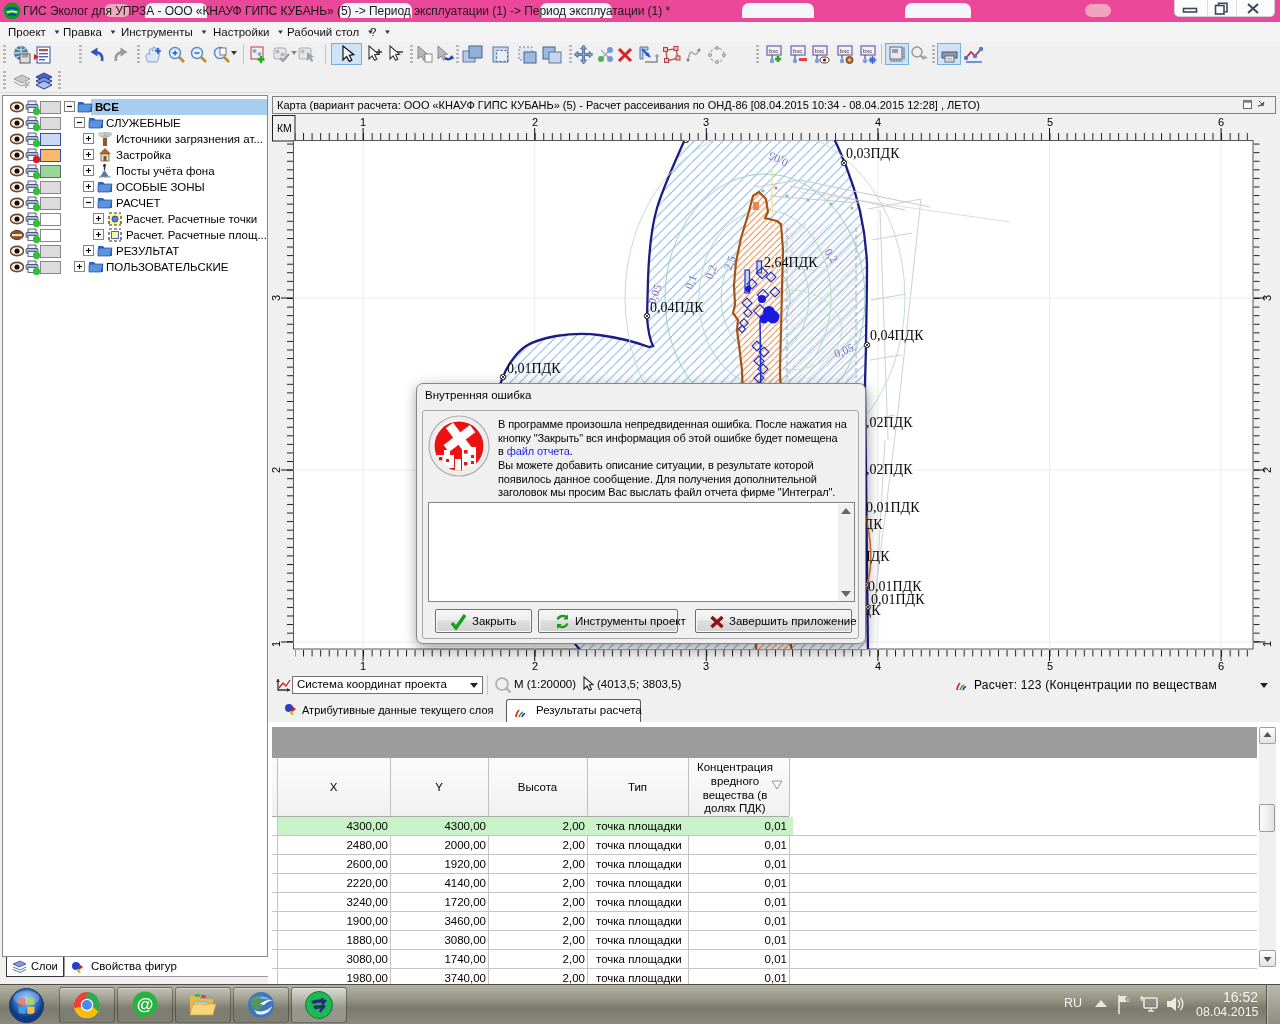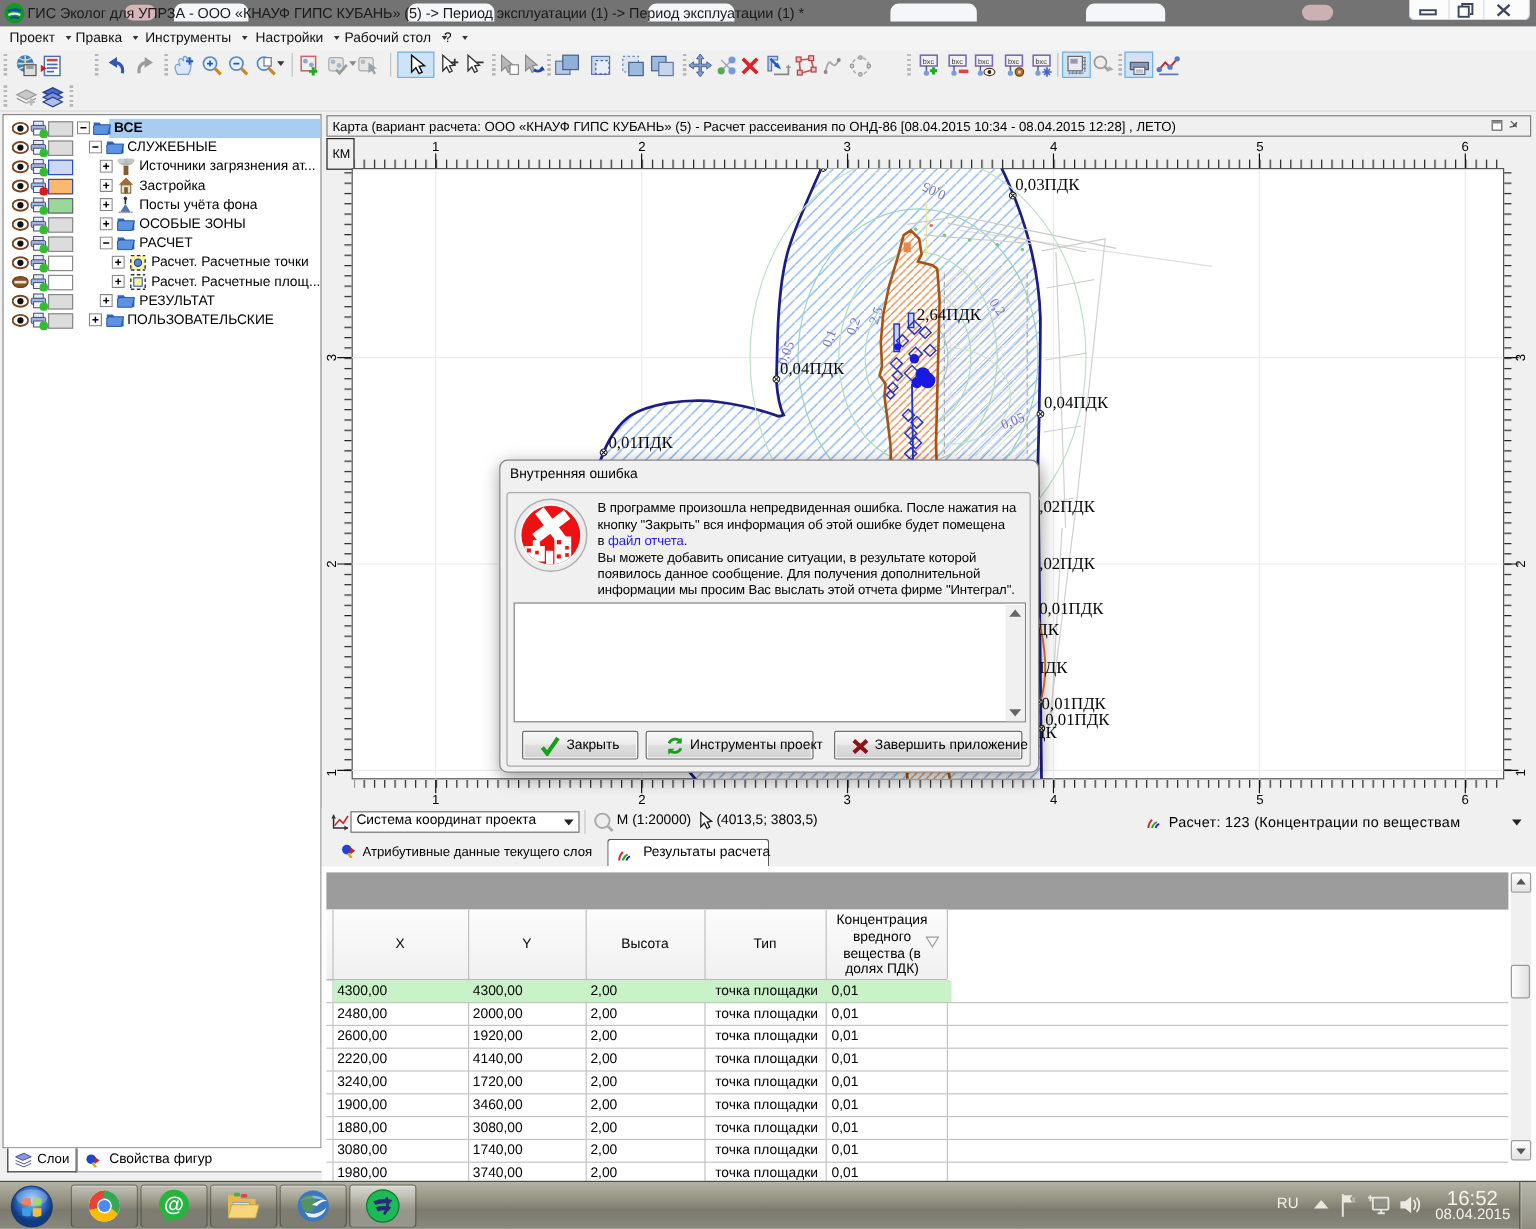--- a/index.html
+++ b/index.html
@@ -1,16 +1,16 @@
 <!DOCTYPE html>
 <html><head><meta charset="utf-8"><style>
 *{margin:0;padding:0;box-sizing:border-box}
 html,body{width:1280px;height:1024px;overflow:hidden;background:#f0f0f0;font-family:"Liberation Sans",sans-serif}
 .a{position:absolute}
-#titlebar{left:0;top:0;width:1280px;height:34px;background:#737373;border-bottom:1px solid #e3e3e3}
+#titlebar{left:0;top:0;width:1280px;height:34px;background:#ec4899;border-bottom:1px solid #e3e3e3}
 #title{left:23px;top:4px;font-size:12px;letter-spacing:-.05px;color:#1a1a1a;white-space:nowrap}
 #menubar{left:0;top:22px;width:1280px;height:20px;background:#f4f4f4}
 .mi{top:4px;font-size:11.5px;color:#111;white-space:nowrap}
 .mi .ar{display:inline-block;font-size:8px;color:#333;transform:scaleY(.75);margin-left:4px;vertical-align:1px}
 #tb1{left:0;top:42px;width:1280px;height:26px;background:#f0f0f0}
 #tb2{left:0;top:68px;width:1280px;height:25px;background:#f0f0f0;border-bottom:1px solid #ddd}
 .grip{width:3px;height:18px;top:3px;background-image:repeating-linear-gradient(#b8b8b8 0 2px,#f0f0f0 2px 4px)}
 .tbtn{width:22px;height:22px;top:1px}
 .selbox{background:#cde3f7;border:1px solid #76aede}
 #leftpanel{left:2px;top:95px;width:266px;height:862px;background:#fff;border:1px solid #898989}
@@ -29,21 +29,21 @@
 .dtext{position:absolute;left:81px;font-size:11px;letter-spacing:-.1px;color:#000;white-space:nowrap}
 #dlgta{position:absolute;left:11px;top:118px;width:427px;height:100px;background:#fff;border:1px solid #828282}
 .dbtn{position:absolute;top:225px;height:24px;white-space:nowrap;background:linear-gradient(#f6f6f6,#ededed 45%,#dedede 50%,#d2d2d2);border:1px solid #6f6f6f;border-radius:2px;box-shadow:inset 0 0 0 1px #fbfbfb;font-size:11.5px;color:#000;line-height:22px}
 .sbtext{font-size:11.5px;color:#000;white-space:nowrap;top:5px}
 .hsep{top:36px;width:1px;height:58px;background:#c0c0c0}
 .hlab{font-size:11.5px;color:#000;text-align:center}
 .sbx{width:17px;height:17px;background:linear-gradient(#fefefe,#e4e4e4);border:1px solid #a0a0a0;border-radius:2px}
 .sbx svg{margin:0 0 0 0}
 .drow{position:absolute;left:4px;width:985px;height:19px;border-bottom:1px solid #c4c4c4;font-size:11.5px}
 .dc{position:absolute;top:0;height:18px;line-height:18px;white-space:nowrap}
-.n{}
+.n{text-align:right}
 .vline{position:absolute;top:0;width:1px;height:100%;background:#c4c4c4}
 </style></head>
 <body>
 
 <div class="a" id="titlebar">
   <div class="a" style="left:104px;top:4px;width:26px;height:13px;background:#f0c4c6;border-radius:7px;opacity:.8"></div>
   <div class="a" style="left:1085px;top:4px;width:26px;height:13px;background:#f2cccd;border-radius:7px;opacity:.7"></div>
   <div class="a" style="left:145px;top:3px;width:62px;height:15px;background:#f4f6f9;border-radius:7px 7px 0 0"></div>
   <div class="a" style="left:340px;top:3px;width:72px;height:15px;background:#f4f6f9;border-radius:7px 7px 0 0"></div>
   <div class="a" style="left:540px;top:3px;width:72px;height:15px;background:#f4f6f9;border-radius:7px 7px 0 0"></div>
@@ -963,21 +963,21 @@
           <rect x="44" y="46" width="3" height="3"></rect>
           <rect x="37" y="47" width="3.4" height="3.4"></rect>
       </g>
     </g>
   </svg>
   <div class="dtext" style="top:34px">В программе произошла непредвиденная ошибка. После нажатия на</div>
   <div class="dtext" style="top:47.5px">кнопку "Закрыть" вся информация об этой ошибке будет помещена</div>
   <div class="dtext" style="top:61px">в <span style="color:#2222ee">файл отчета</span>.</div>
   <div class="dtext" style="top:75px">Вы можете добавить описание ситуации, в результате которой</div>
   <div class="dtext" style="top:88.5px">появилось данное сообщение. Для получения дополнительной</div>
-  <div class="dtext" style="top:102px">информации мы просим Вас выслать этой отчета фирме "Интеграл".</div>
+  <div class="dtext" style="top:102px">заголовок мы просим Вас выслать файл отчета фирме "Интеграл".</div>
   <div class="a" id="dlgta">
     <div class="a" style="left:409px;top:1px;width:16px;height:97px;background:#f0f0f0"></div>
     <svg class="a" style="left:411px;top:3px" width="12" height="10">
         <path d="M6 2l5 6H1z" fill="#666"></path>
       </svg>
     <svg class="a" style="left:411px;top:86px" width="12" height="10">
         <path d="M6 8L1 2h10z" fill="#666"></path>
       </svg>
   </div>
   <div class="dbtn" style="left:18px;width:97px">
@@ -1077,16 +1077,16 @@
   <svg class="a" style="left:1140px;top:9px" width="20" height="20">
       <rect x="4" y="4" width="13" height="10" rx="1" fill="none" stroke="#e8e8e0" stroke-width="1.6"></rect>
       <rect x="6" y="6" width="9" height="6" fill="#90908a"></rect>
       <path d="M8 17h6M11 14v3" stroke="#e8e8e0" stroke-width="1.6"></path>
       <path d="M2 2v5M0 4h4" stroke="#e8e8e0" stroke-width="1.4"></path>
     </svg>
   <svg class="a" style="left:1165px;top:9px" width="20" height="20">
       <path d="M2 7v6h4l5 4V3L6 7z" fill="#eceae2"></path>
       <path d="M13 6a6 6 0 0 1 0 8M15.5 4a9 9 0 0 1 0 12" stroke="#eceae2" stroke-width="1.5" fill="none"></path>
     </svg>
-  <div class="a" style="left:1196px;top:4px;width:62px;text-align:center;font-size:17px;color:#f4f4ee">16:52</div>
+  <div class="a" style="left:1196px;top:4px;width:62px;text-align:right;font-size:14px;color:#f4f4ee">16:52</div>
   <div class="a" style="left:1196px;top:20px;width:62px;text-align:right;font-size:12.5px;color:#f4f4ee">08.04.2015</div>
   <div class="a" style="left:1266px;top:0;width:14px;height:40px;background:linear-gradient(#b8b7ab,#8e8d81);border-left:1px solid #55544c;box-shadow:inset 1px 0 0 rgba(255,255,255,.3)"></div>
 </div>
 
 </body></html>

